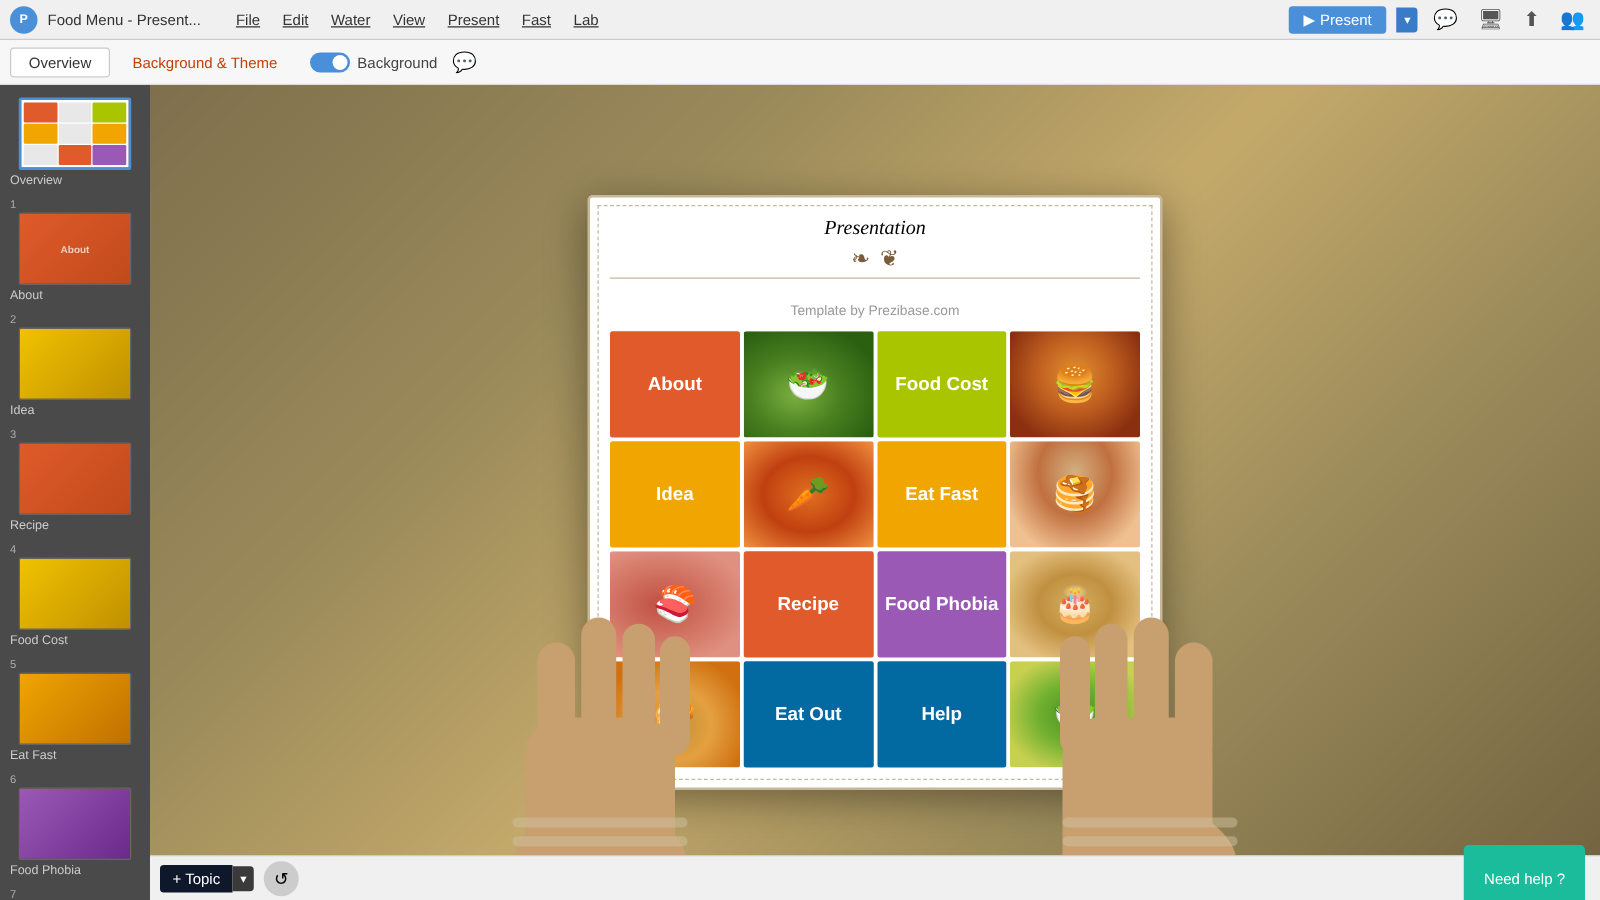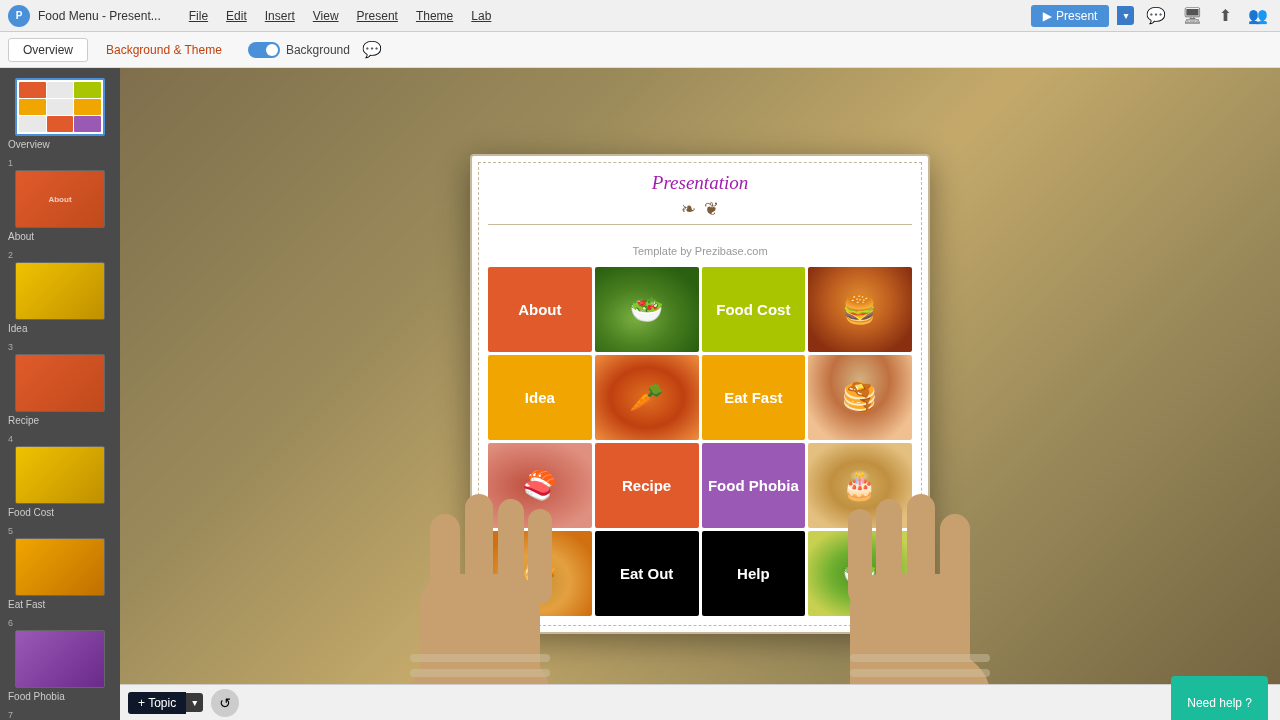--- a/index.html
+++ b/index.html
@@ -215,22 +215,22 @@
       box-shadow: 0 8px 32px rgba(0,0,0,0.4);
     }
 
     .menu-header {
       text-align: center;
       margin-bottom: 10px;
     }
     .menu-header .presentation-text {
       font-family: Georgia, serif;
       font-style: italic;
-      font-size: 19px;
-      color: #a21caf;
+      font-size: 16px;
+      color: #000000;
       font-weight: 300;
     }
     .menu-header .menu-title {
       font-size: 42px;
       font-weight: 900;
       color: #5a3a1a;
       letter-spacing: 4px;
       line-height: 1;
       margin: 4px 0;
     }
@@ -259,21 +259,21 @@
       border-radius: 2px;
       overflow: hidden;
       display: flex;
       align-items: center;
       justify-content: center;
     }
 
     .cell.color-orange { background: #e05a2b; }
     .cell.color-amber { background: #f0a500; }
     .cell.color-purple { background: #9b59b6; }
-    .cell.color-teal { background: #000000; justify-content: center; }
+    .cell.color-teal { background: #0369a1; justify-content: center; }
     .cell.color-lime { background: #a8c500; }
 
     .cell-label {
       color: white;
       font-size: 15px;
       font-weight: bold;
       text-align: center;
       line-height: 1.2;
       padding: 4px;
     }
@@ -379,24 +379,24 @@
   </style>
 </head>
 <body>
 
 <div id="titlebar">
   <div class="app-logo">P</div>
   <span class="window-title">Food Menu - Present...</span>
   <nav class="menu-bar">
     <span>File</span>
     <span>Edit</span>
-    <span>Insert</span>
+    <span>Water</span>
     <span>View</span>
     <span>Present</span>
-    <span>Theme</span>
+    <span>Fast</span>
     <span>Lab</span>
   </nav>
   <div class="titlebar-right">
     <button class="present-btn">
       <span>▶</span>
       <span>Present</span>
     </button>
     <button class="present-btn-arrow">▾</button>
     <button class="icon-btn">💬</button>
     <button class="icon-btn">🖥</button>

